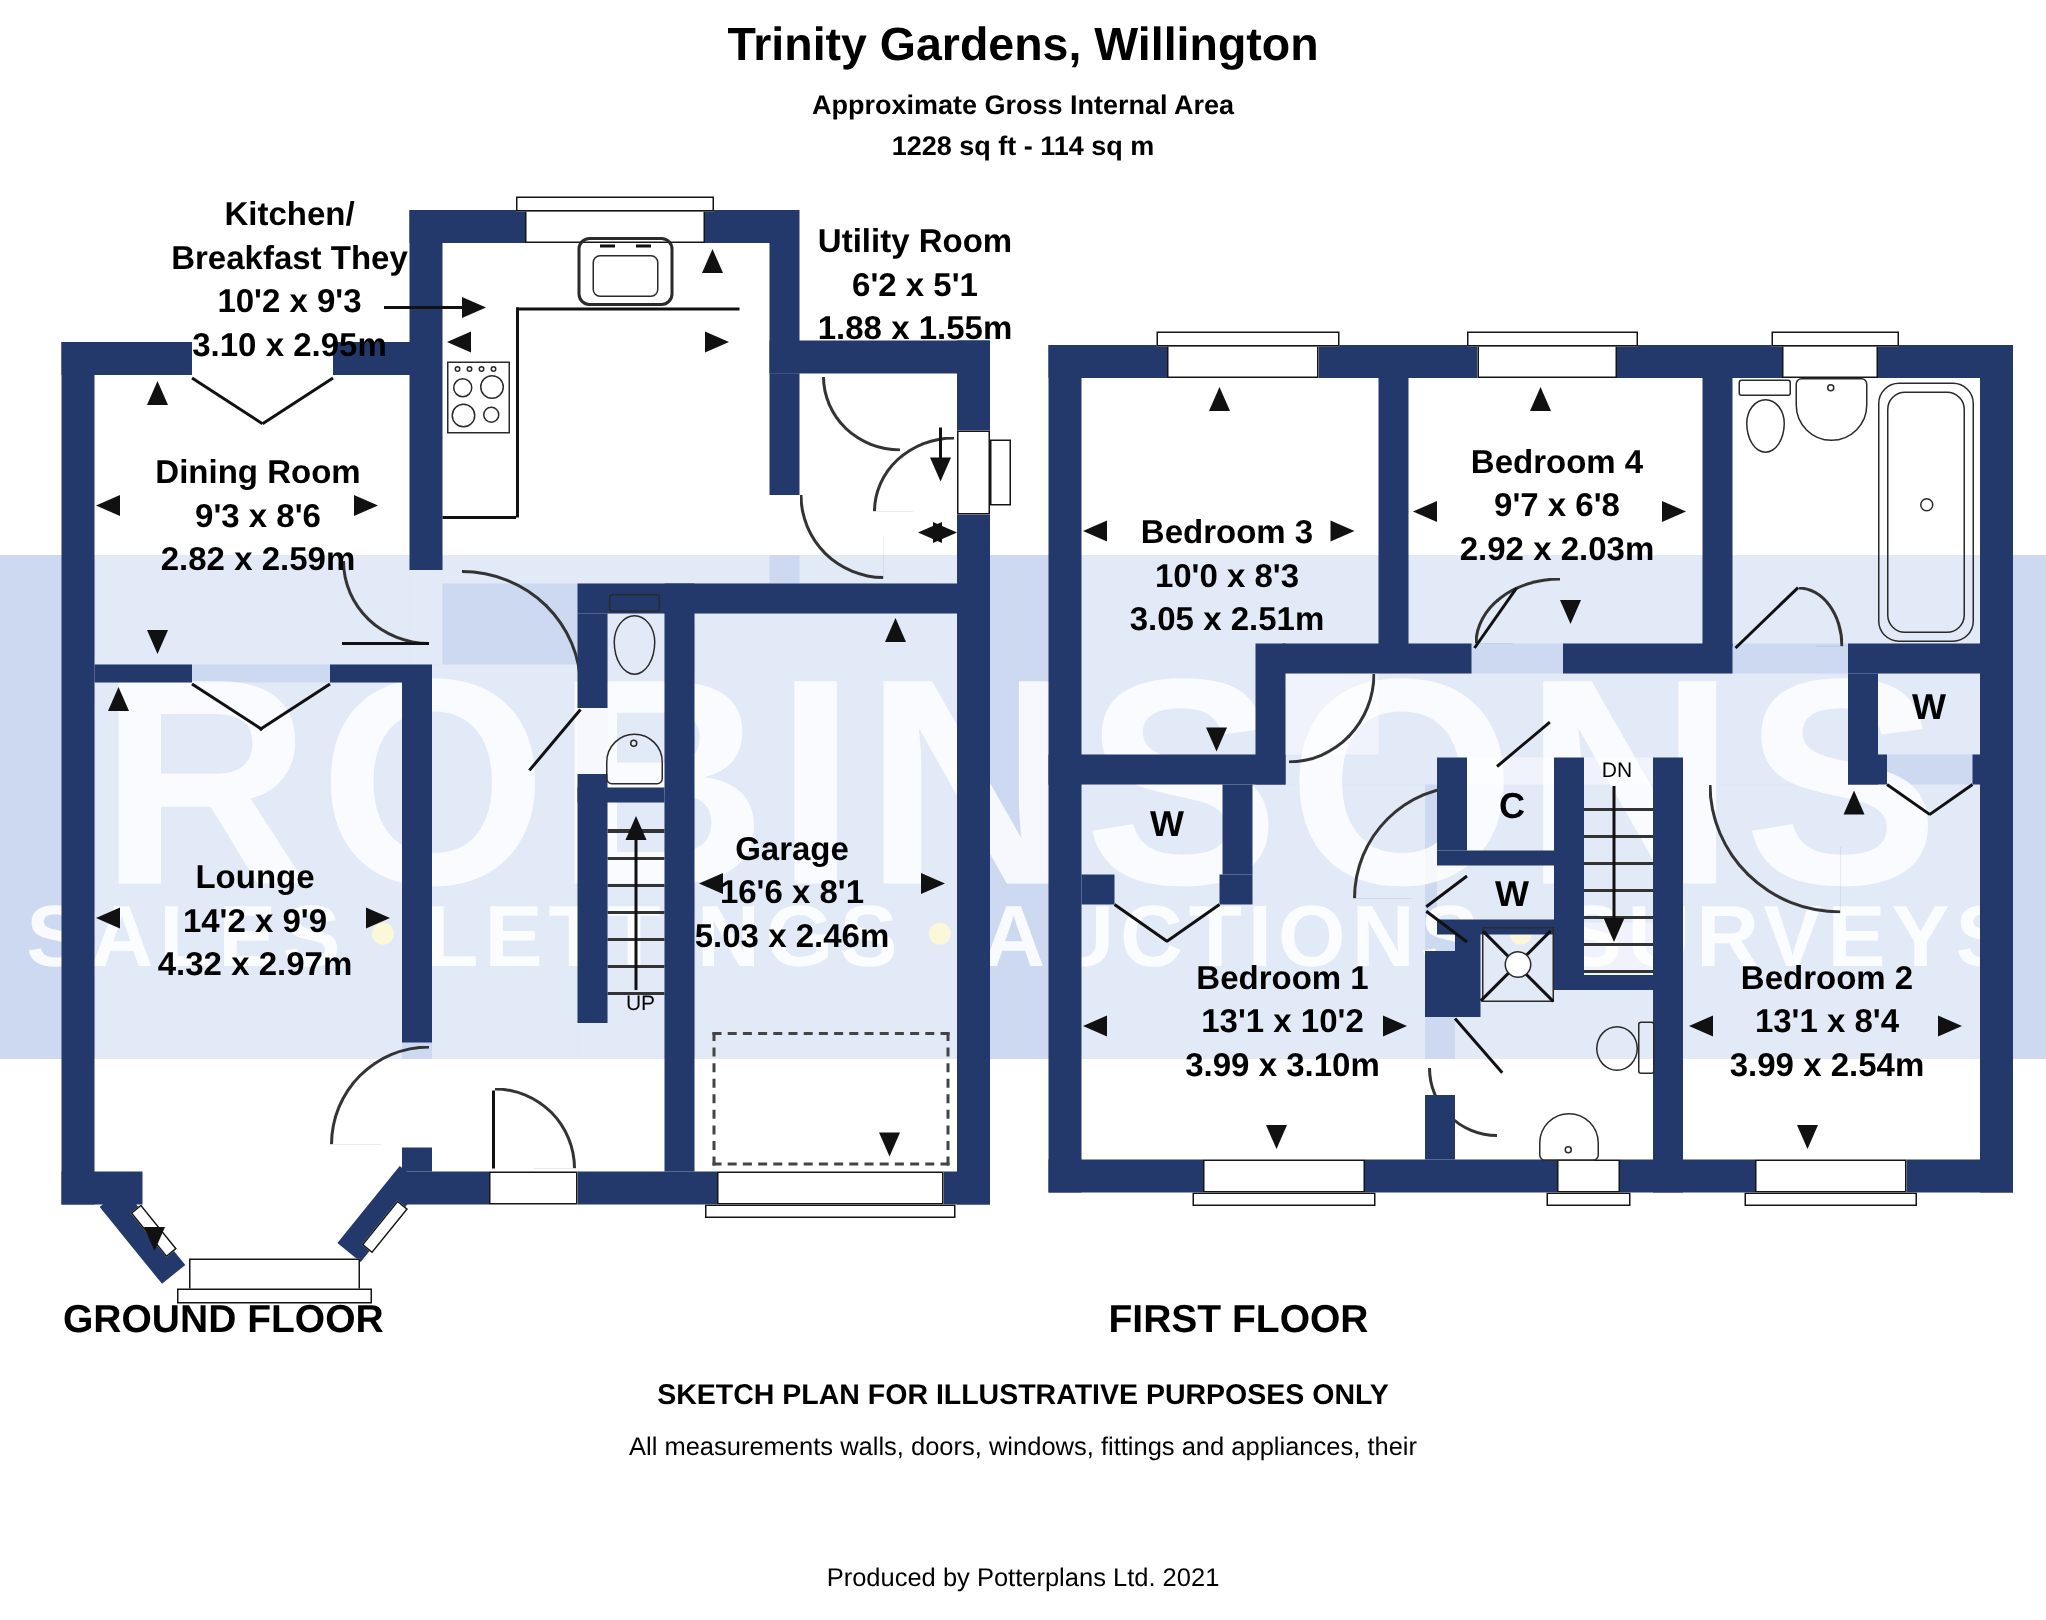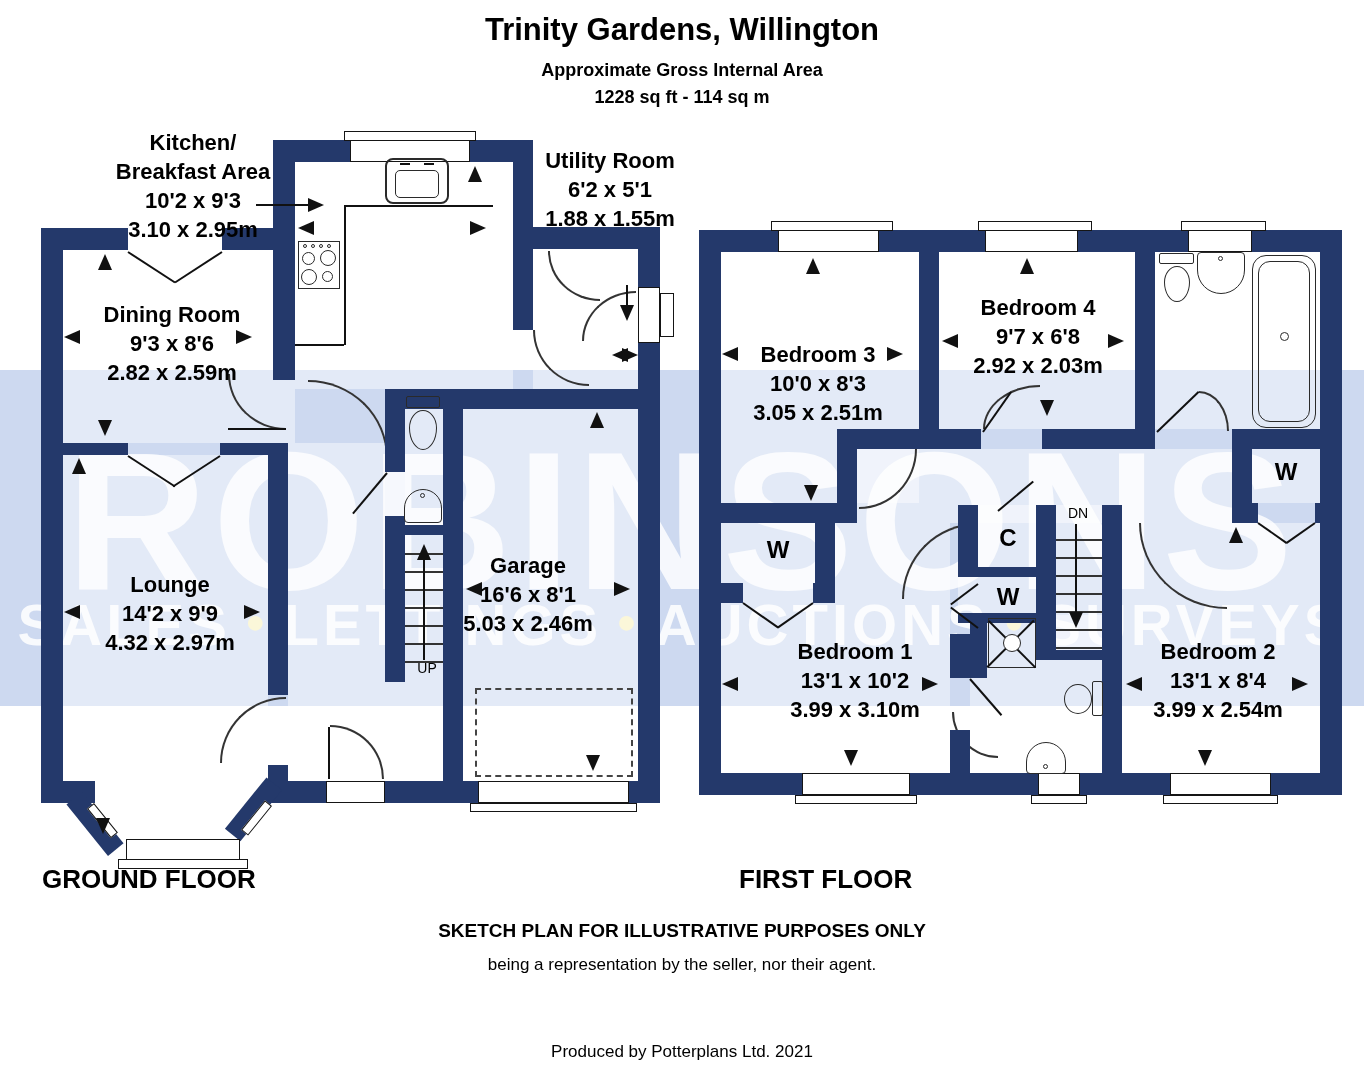--- a/index.html
+++ b/index.html
@@ -274,21 +274,21 @@
 <div class="ah l" style="left:722px;top:677px"></div>
 <div class="ah r" style="left:922px;top:677px"></div>
 <div class="ah d" style="left:844px;top:750px"></div>
 <div class="ah l" style="left:1126px;top:677px"></div>
 <div class="ah r" style="left:1292px;top:677px"></div>
 <div class="ah u" style="left:1229px;top:527px"></div>
 <div class="ah d" style="left:1198px;top:750px"></div>
 
 <div class="lbl" style="left:193px;top:128px">
   <div>Kitchen/</div>
-  <div>Breakfast Area</div>
+  <div>Breakfast They</div>
   <div>10'2 x 9'3</div>
   <div>3.10 x 2.95m</div>
 </div>
 <div class="lbl" style="left:610px;top:146px">
   <div>Utility Room</div>
   <div>6'2 x 5'1</div>
   <div>1.88 x 1.55m</div>
 </div>
 <div class="lbl" style="left:172px;top:300px">
   <div>Dining Room</div>
@@ -329,15 +329,15 @@
 <div class="one" style="left:778px;top:536px">W</div>
 <div class="one" style="left:1286px;top:458px">W</div>
 <div class="one" style="left:1008px;top:583px">W</div>
 <div class="one" style="left:1008px;top:524px">C</div>
 
 <div class="floorlbl" style="left:42px;top:864px">GROUND FLOOR</div>
 <div class="floorlbl" style="left:739px;top:864px">FIRST FLOOR</div>
 
 <div class="foot" style="top:920px;font-weight:bold;font-size:19px">SKETCH PLAN FOR ILLUSTRATIVE PURPOSES ONLY</div>
 <div class="foot" style="top:952px;font-size:17px;line-height:26px">
-  <div>being a representation by the seller, nor their agent.</div>
+  <div>All measurements walls, doors, windows, fittings and appliances, their</div>
 </div>
 <div class="foot" style="top:1042px;font-size:17px">Produced by Potterplans Ltd. 2021</div>
 
 </body></html>

